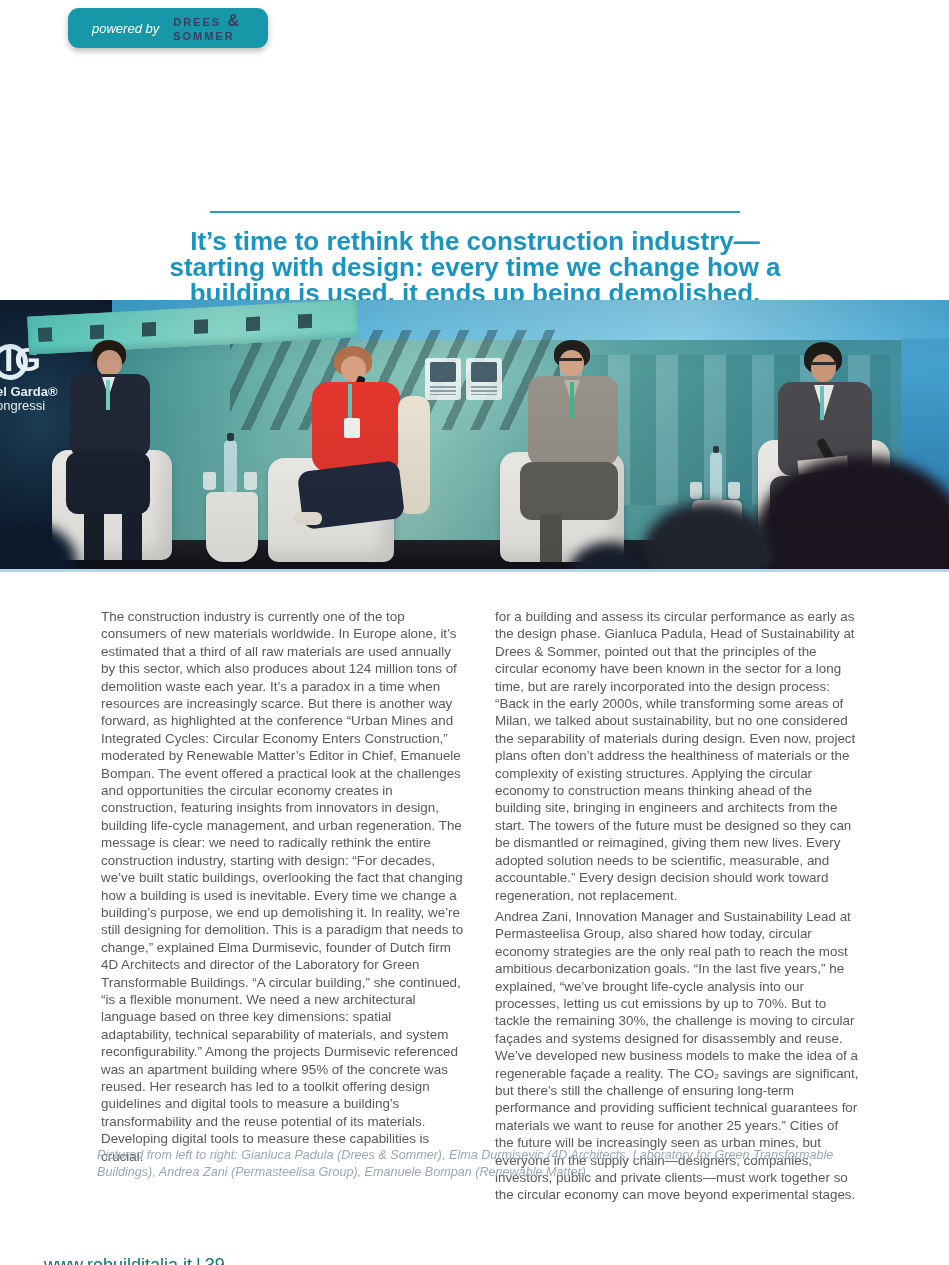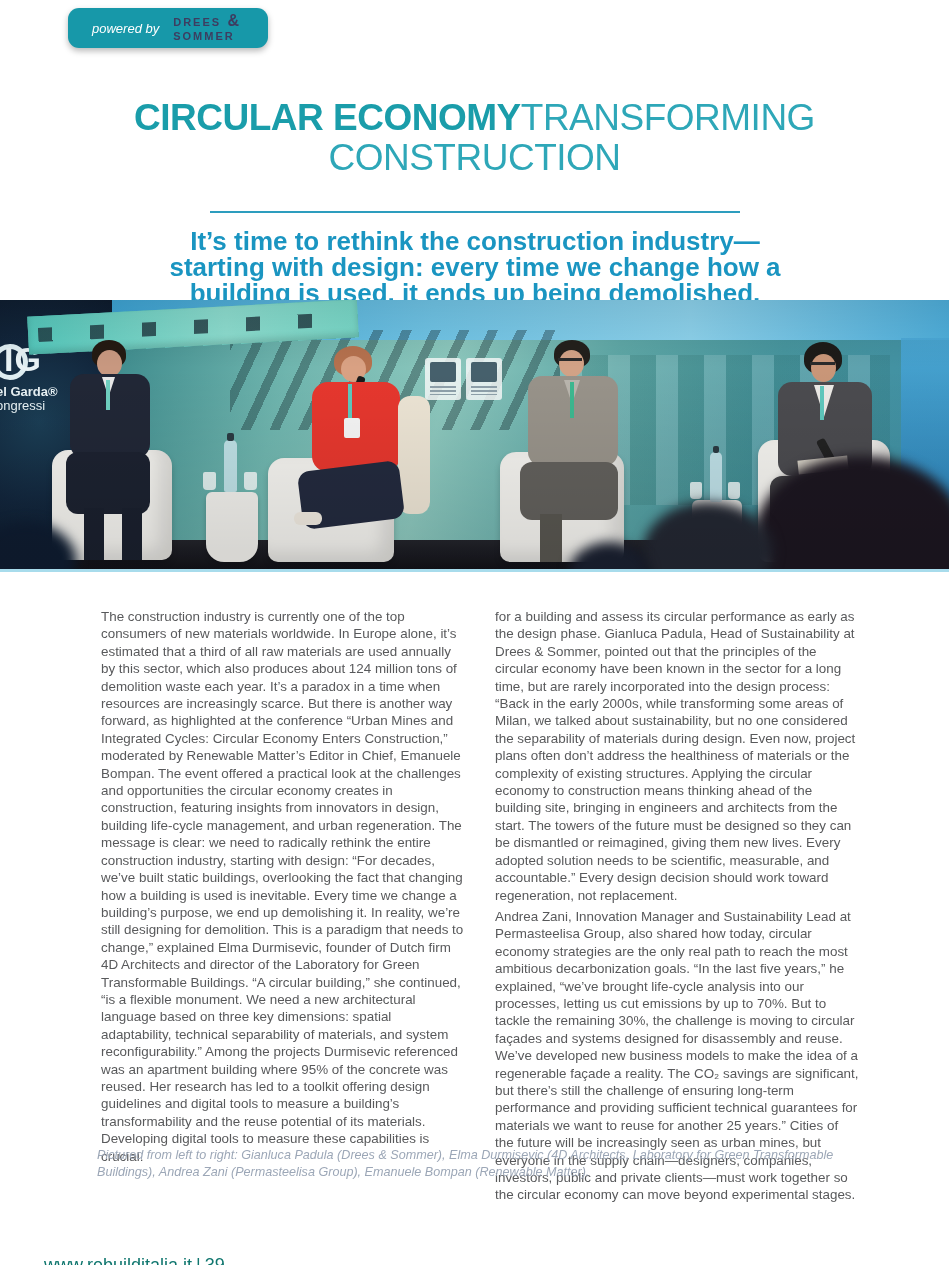--- a/index.html
+++ b/index.html
@@ -93,24 +93,20 @@
 <div class="page">
 
   <div class="badge">
     <span class="powered">powered by</span>
     <span class="logo">
       <span>Drees &amp;</span><br>
       <span>Sommer</span>
     </span>
   </div>
 
-  <div class="title">
-    <span class="bold">CIRCULAR ECONOMY</span><span class="light">TRANSFORMING</span><br>
-    <span class="light">CONSTRUCTION</span>
-  </div>
   <div class="rule"></div>
   <div class="subtitle">It’s time to rethink the construction industry—starting with design: every time we change how a building is used, it ends up being demolished.</div>
 
   <div class="photo">
     <div class="sky"></div>
     <div class="screen-shape shape-roof"></div>
     <div class="screen-shape shape-build"></div>
     <div class="right-glow"></div>
 
     <div class="backdrop-left">

